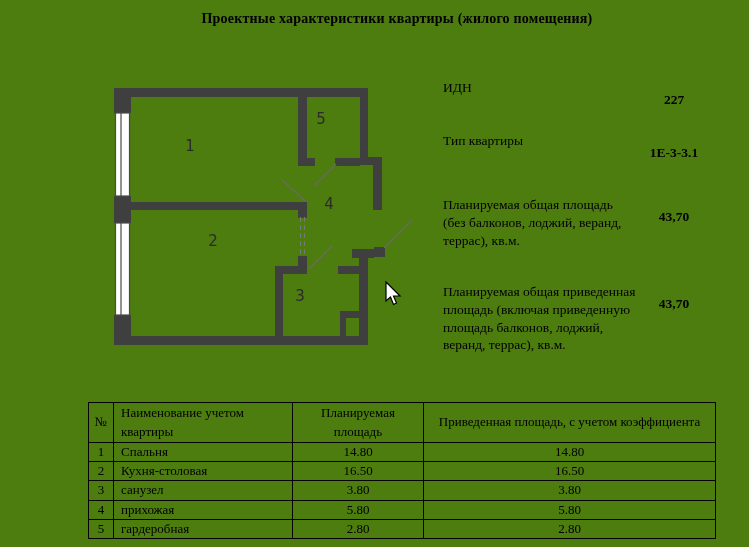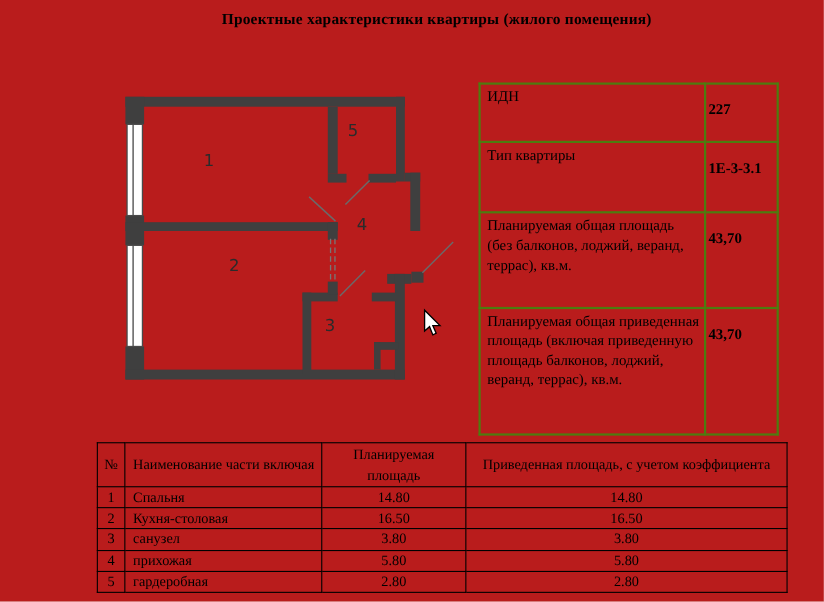--- a/index.html
+++ b/index.html
@@ -1,28 +1,28 @@
 <!DOCTYPE html>
 <html><head>
 <meta charset="utf-8">
 <style>
   html,body{margin:0;padding:0;background:#ffffff;}
-  #page{position:relative;width:749px;height:547px;background:#b91c1c;overflow:hidden;
+  #page{position:relative;width:749px;height:547px;background:#4d7c0f;overflow:hidden;
         font-family:"Liberation Serif", serif;color:#000;}
   
   #title{position:absolute;left:45px;top:11px;width:704px;text-align:center;
          font-size:14px;font-weight:bold;letter-spacing:.2px;}
   
   #plan{position:absolute;left:95px;top:80px;}
   .room-label{font-family:"DejaVu Sans", sans-serif;font-size:15px;fill:#2b2b2b;}
   
   #info-table{position:absolute;left:435px;top:75px;width:273px;border-collapse:collapse;
               table-layout:fixed;font-size:13.5px;line-height:1.32;}
   #info-table td{border:2px solid #4d7c0f;vertical-align:top;padding:2px 4px 2px 6px;}
-  #info-table td.val{width:60px;font-weight:bold;padding:14px 2px;margin-left:19px;}
+  #info-table td.val{width:60px;text-align:center;font-weight:bold;padding:14px 2px;margin-left:19px;}
   #info-table tr.r1 td{height:23px;}
   #info-table tr.r2 td{height:34px;border-radius:14px;}
   #info-table tr.r3 td{height:18px;}
   #info-table tr.r4 td{height:57px;}
   #info-table tr.r5 td{height:85px;}
   #info-table tr.r6 td{height:39px;}
   
   #rooms-table{position:absolute;left:88px;top:402px;width:627px;border-collapse:collapse;
                table-layout:fixed;font-size:13px;line-height:1.4;}
   #rooms-table td,#rooms-table th{border:1px solid #000;font-weight:normal;padding:0 4px;}
@@ -118,21 +118,21 @@
   <table id="rooms-table">
     <colgroup>
       <col class="c-num">
         <col class="c-name">
         <col class="c-plan">
         <col class="c-coef">
     </colgroup>
     <thead>
       <tr>
         <th>№</th>
-        <th class="name">Наименование части включая</th>
+        <th class="name">Наименование учетом квартиры</th>
         <th>Планируемая площадь</th>
         <th>Приведенная площадь, с учетом коэффициента</th>
       </tr>
     </thead>
     <tbody>
       <tr>
         <td>1</td>
         <td class="name">Спальня</td>
         <td>14.80</td>
         <td>14.80</td>

